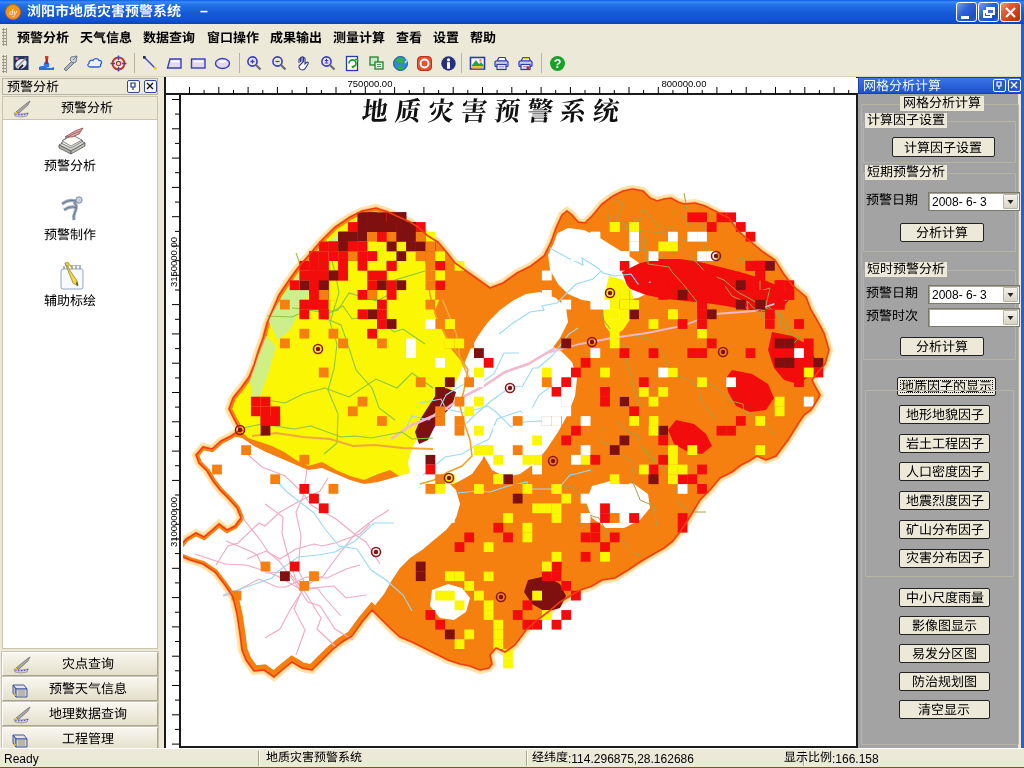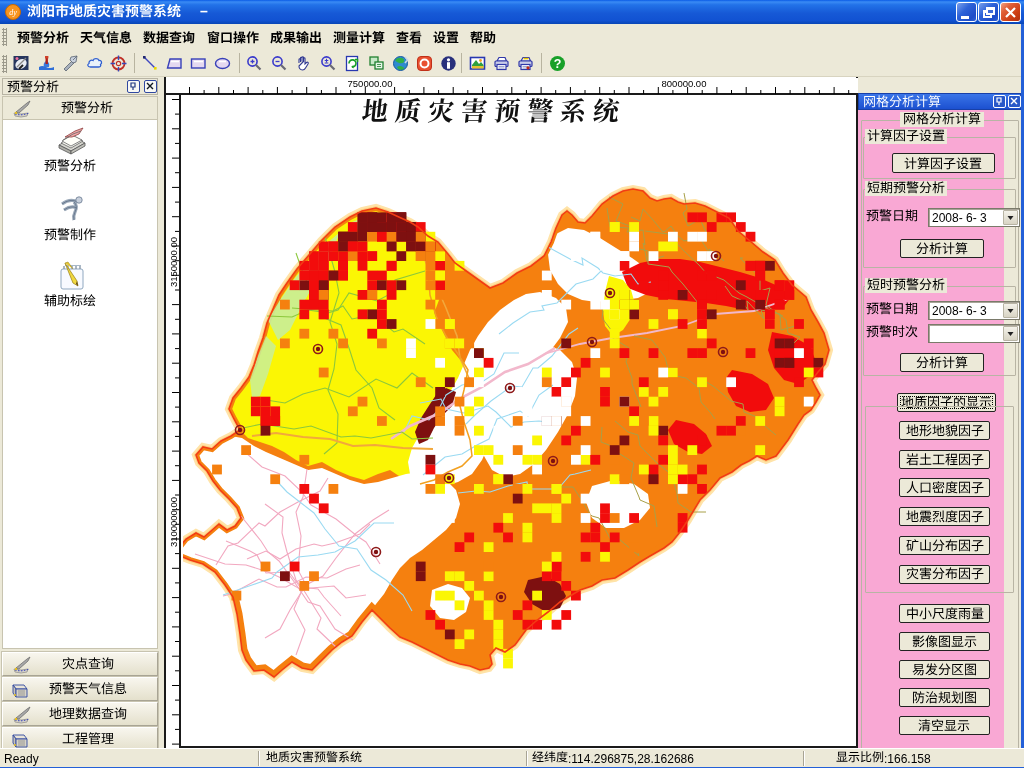--- a/index.html
+++ b/index.html
@@ -534,21 +534,21 @@
       <rect x="9" y="575.3" width="4" height="1" fill="#000"></rect>
       <rect x="6" y="590.0" width="7" height="1" fill="#000"></rect>
       <rect x="9" y="604.6" width="4" height="1" fill="#000"></rect>
       <rect x="6" y="619.3" width="7" height="1" fill="#000"></rect>
       <rect x="9" y="633.9" width="4" height="1" fill="#000"></rect>
       <rect x="6" y="648.6" width="7" height="1" fill="#000"></rect>
       <text x="-167" y="11" font-size="9.5" fill="#000" text-anchor="middle" font-family="Liberation Sans" transform="rotate(-90)">3150000.00</text>
       <text x="-427" y="11" font-size="9.5" fill="#000" text-anchor="middle" font-family="Liberation Sans" transform="rotate(-90)">3100000.00</text>
     </svg>
   </div>
-<div class="abs" style="left:858px;top:93px;width:146px;height:671px;background:#f9a8d4">
+<div class="abs" style="left:858px;top:77px;width:160px;height:671px;background:#a3a3a3">
     <div class="abs" style="left:0;top:0;width:163px;height:17px;background:linear-gradient(180deg,#3A75E8,#1C50D0);border:1px solid #1840A8">
       <div class="abs" style="left:4px;top:1px">
         <svg width="78" height="15" viewBox="0 0 78 15" style="display:block;overflow:visible">
           <g transform="translate(0 11.2) scale(0.013000)" fill="#fff">
             <use href="#g63" x="0"></use>
             <use href="#g64" x="1000"></use>
             <use href="#g40" x="2000"></use>
             <use href="#g41" x="3000"></use>
             <use href="#g65" x="4000"></use>
             <use href="#g66" x="5000"></use>
@@ -881,21 +881,21 @@
     <div class="abs" style="left:532px;top:2px;display:flex">
       <svg width="36" height="14" viewBox="0 0 36 14" style="display:block;overflow:visible">
         <g transform="translate(0 10.3) scale(0.012000)" fill="#000">
           <use href="#g113" x="0"></use>
           <use href="#g114" x="1000"></use>
           <use href="#g87" x="2000"></use>
         </g>
       </svg>
       <span style="padding-top:1px">:114.296875,28.162686</span>
     </div>
-    <div class="abs" style="left:836px;top:2px;display:flex">
+    <div class="abs" style="left:784px;top:2px;display:flex">
       <svg width="48" height="14" viewBox="0 0 48 14" style="display:block;overflow:visible">
         <g transform="translate(0 10.3) scale(0.012000)" fill="#000">
           <use href="#g78" x="0"></use>
           <use href="#g79" x="1000"></use>
           <use href="#g115" x="2000"></use>
           <use href="#g116" x="3000"></use>
         </g>
       </svg>
       <span style="padding-top:1px">:166.158</span>
     </div>

